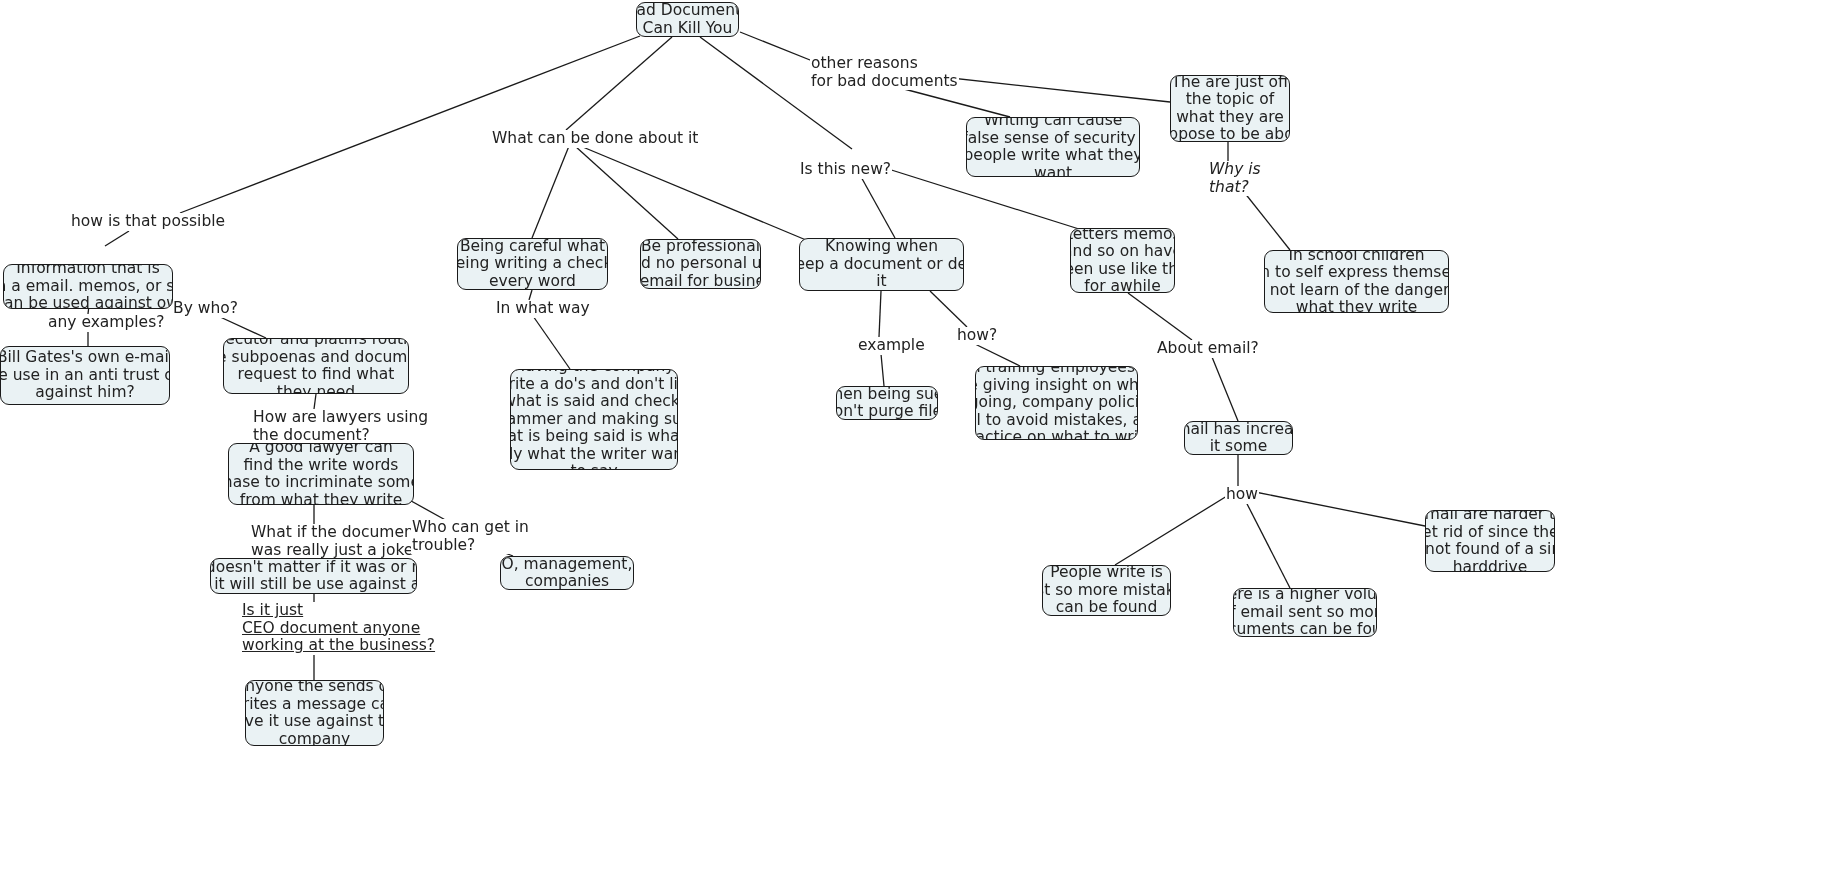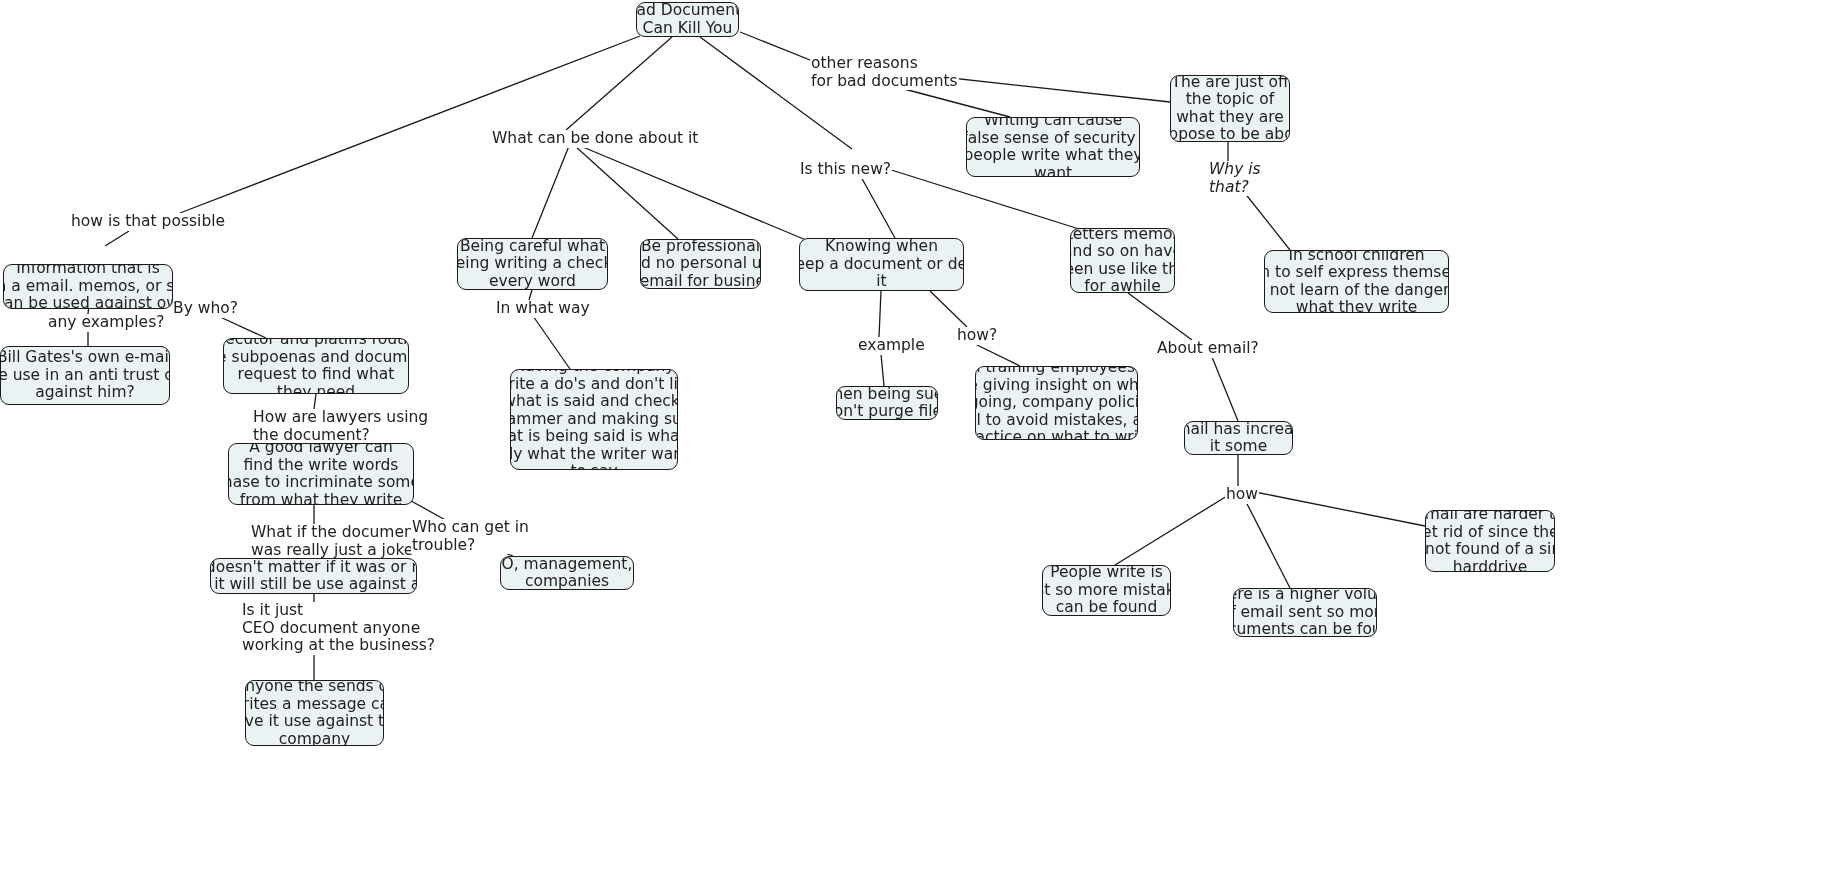--- a/index.html
+++ b/index.html
@@ -100,21 +100,21 @@
 for bad documents</div>
     <div class="link-label" style="left: 491px; top: 130px;">What can be done about it</div>
     <div class="link-label" style="left: 799px; top: 149px; margin-top: 12px;">Is this new?</div>
     <div class="link-label" style="left: 70px; top: 213px;">how is that possible</div>
     <div class="link-label" style="left: 47px; top: 314px;">any examples?</div>
     <div class="link-label" style="left: 172px; top: 300px;">By who?</div>
     <div class="link-label" style="left: 252px; top: 409px;">How are lawyers using
 the document?</div>
     <div class="link-label" style="left: 250px; top: 524px;">What if the document
 was really just a joke</div>
-    <div class="link-label" style="left: 241px; top: 602px;">Is it just
+    <div class="link-label" style="left: 241px; top: 602px; text-decoration: underline;">Is it just
 CEO document anyone
 working at the business?</div>
     <div class="link-label" style="left: 411px; top: 519px;">Who can get in
 trouble?</div>
     <div class="link-label" style="left: 495px; top: 300px;">In what way</div>
     <div class="link-label" style="left: 857px; top: 337px;">example</div>
     <div class="link-label" style="left: 956px; top: 327px;">how?</div>
     <div class="link-label" style="left: 1208px; top: 161px; font-style: italic;">Why is
 that?</div>
     <div class="link-label" style="left: 1156px; top: 340px;">About email?</div>

